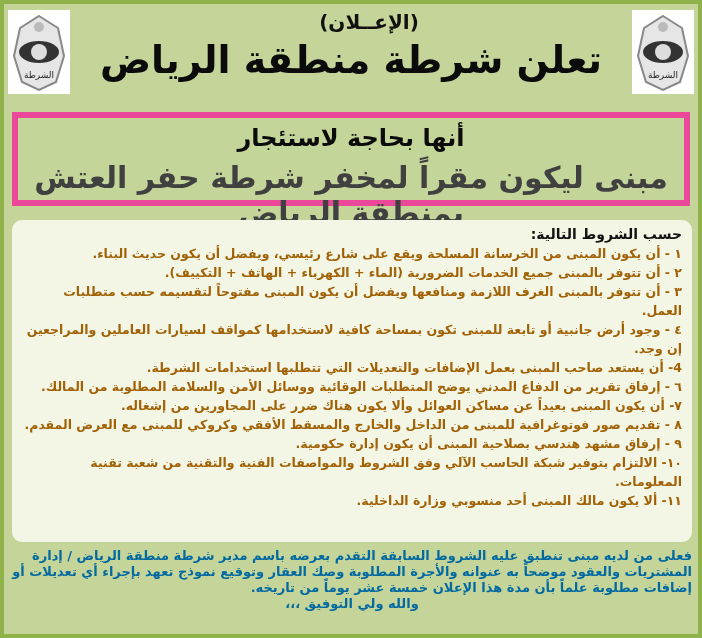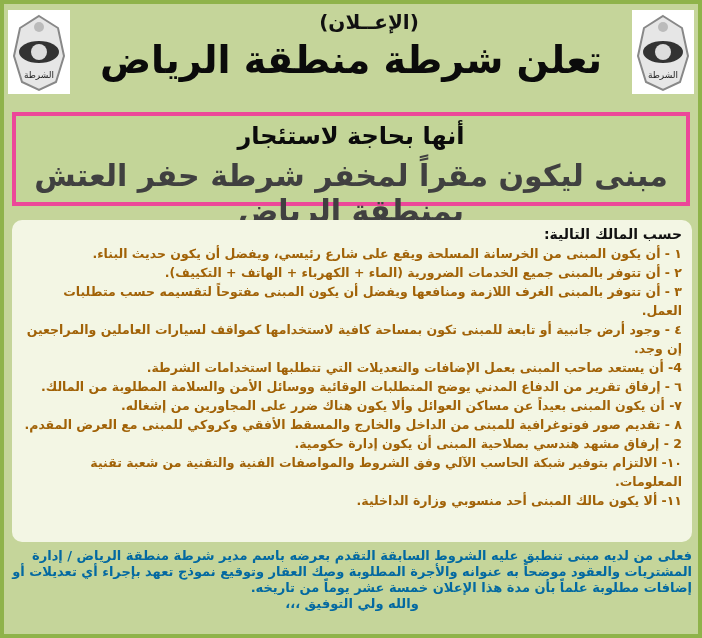--- a/index.html
+++ b/index.html
@@ -4,21 +4,21 @@
 <style>
   html,body{margin:0;padding:0;}
   body{width:702px;height:638px;background:#ffffff;font-family:"DejaVu Sans",sans-serif;overflow:hidden;}
   .ad{position:relative;width:702px;height:638px;background:#c5d59a;box-sizing:border-box;border:4px solid #8fb34a;}
   .header{position:absolute;left:0;top:0;width:694px;height:100px;}
   .badge{position:absolute;top:6px;width:62px;height:84px;background:#fff;}
   .badge.left{left:4px}.badge.right{right:4px}
   .badge svg{width:62px;height:84px}
   .kicker{position:absolute;top:6px;left:0;right:0;text-align:center;font-size:20px;font-weight:bold;color:#111;direction:rtl;padding-left:36px;}
   .title{position:absolute;top:34px;left:80px;right:80px;text-align:center;font-size:38px;font-weight:bold;color:#0b0b0b;direction:rtl;letter-spacing:1px;}
-  .subbox{position:absolute;left:8px;top:108px;width:678px;height:94px;border:4px solid #ec4899;box-sizing:border-box;background:#c3d598;}
+  .subbox{position:absolute;left:8px;top:108px;width:678px;height:94px;border:6px solid #ec4899;box-sizing:border-box;background:#c3d598;}
   .sub1{position:absolute;top:6px;left:0;right:0;text-align:center;font-size:24px;font-weight:bold;direction:rtl;color:#0b0b0b;}
   .sub2{position:absolute;top:42px;left:0;right:0;text-align:center;font-size:30px;font-weight:bold;direction:rtl;color:#404040;}
   .conds{position:absolute;left:8px;top:216px;width:680px;height:322px;background:#f3f6e4;border-radius:10px;box-sizing:border-box;padding:6px 10px;direction:rtl;}
   .cond-head{font-size:14px;font-weight:bold;color:#111;margin-bottom:2px;}
   .cond{font-size:12.5px;font-weight:bold;color:#a16207;line-height:19px;}
   .footer{position:absolute;left:8px;top:544px;width:680px;direction:rtl;font-size:13px;font-weight:bold;color:#0369a1;line-height:16px;}
   .footer .closing{text-align:center;}
 </style>
 </head>
 <body>
@@ -46,30 +46,30 @@
     <div class="kicker">(الإعــلان)</div>
     <div class="title">تعلن شرطة منطقة الرياض</div>
   </div>
 
   <div class="subbox">
     <div class="sub1">أنها بحاجة لاستئجار</div>
     <div class="sub2">مبنى ليكون مقراً لمخفر شرطة حفر العتش بمنطقة الرياض</div>
   </div>
 
   <div class="conds">
-    <div class="cond-head">حسب المالك التالية:</div>
+    <div class="cond-head">حسب الشروط التالية:</div>
     <div class="cond">١ - أن يكون المبنى من الخرسانة المسلحة ويقع على شارع رئيسي، ويفضل أن يكون حديث البناء.</div>
     <div class="cond">٢ - أن تتوفر بالمبنى جميع الخدمات الضرورية (الماء + الكهرباء + الهاتف + التكييف).</div>
     <div class="cond">٣ - أن تتوفر بالمبنى الغرف اللازمة ومنافعها ويفضل أن يكون المبنى مفتوحاً لتقسيمه حسب متطلبات العمل.</div>
     <div class="cond">٤ - وجود أرض جانبية أو تابعة للمبنى تكون بمساحة كافية لاستخدامها كمواقف لسيارات العاملين والمراجعين إن وجد.</div>
     <div class="cond">4- أن يستعد صاحب المبنى بعمل الإضافات والتعديلات التي تتطلبها استخدامات الشرطة.</div>
     <div class="cond">٦ - إرفاق تقرير من الدفاع المدني يوضح المتطلبات الوقائية ووسائل الأمن والسلامة المطلوبة من المالك.</div>
     <div class="cond">٧- أن يكون المبنى بعيداً عن مساكن العوائل وألا يكون هناك ضرر على المجاورين من إشغاله.</div>
     <div class="cond">٨ - تقديم صور فوتوغرافية للمبنى من الداخل والخارج والمسقط الأفقي وكروكي للمبنى مع العرض المقدم.</div>
-    <div class="cond">2 - إرفاق مشهد هندسي بصلاحية المبنى أن يكون إدارة حكومية.</div>
+    <div class="cond">٩ - إرفاق مشهد هندسي بصلاحية المبنى أن يكون إدارة حكومية.</div>
     <div class="cond">١٠- الالتزام بتوفير شبكة الحاسب الآلي وفق الشروط والمواصفات الفنية والتقنية من شعبة تقنية المعلومات.</div>
     <div class="cond">١١- ألا يكون مالك المبنى أحد منسوبي وزارة الداخلية.</div>
   </div>
 
   <div class="footer">
     <div>فعلى من لديه مبنى تنطبق عليه الشروط السابقة التقدم بعرضه باسم مدير شرطة منطقة الرياض / إدارة المشتريات والعقود موضحاً به عنوانه والأجرة المطلوبة وصك العقار وتوقيع نموذج تعهد بإجراء أي تعديلات أو إضافات مطلوبة علماً بأن مدة هذا الإعلان خمسة عشر يوماً من تاريخه.</div>
     <div class="closing">والله ولي التوفيق ،،،</div>
   </div>
 </div>
 

